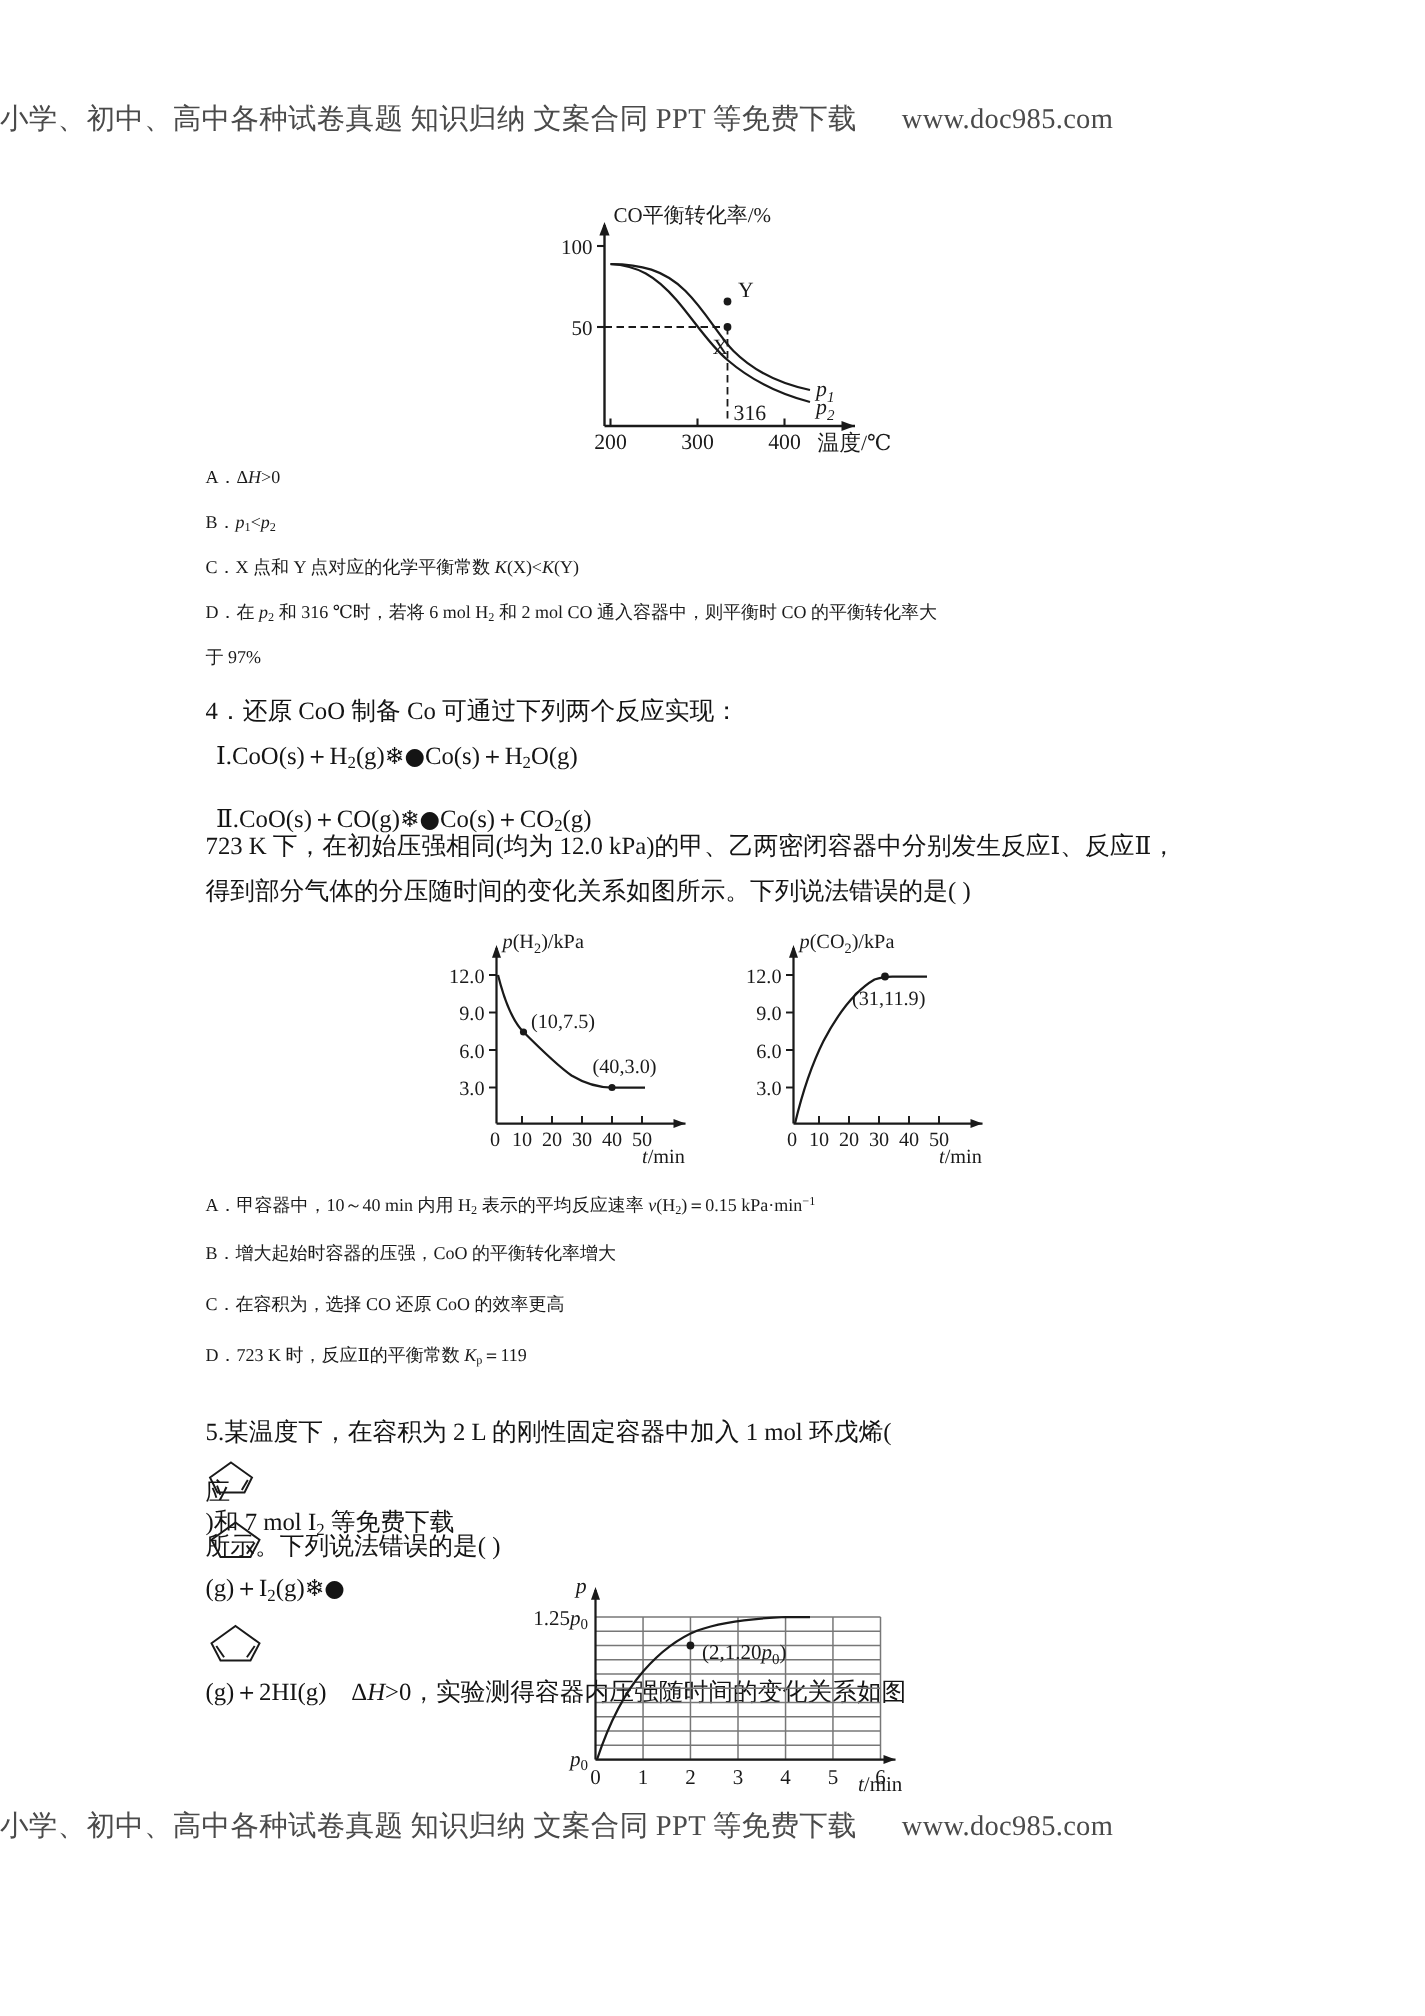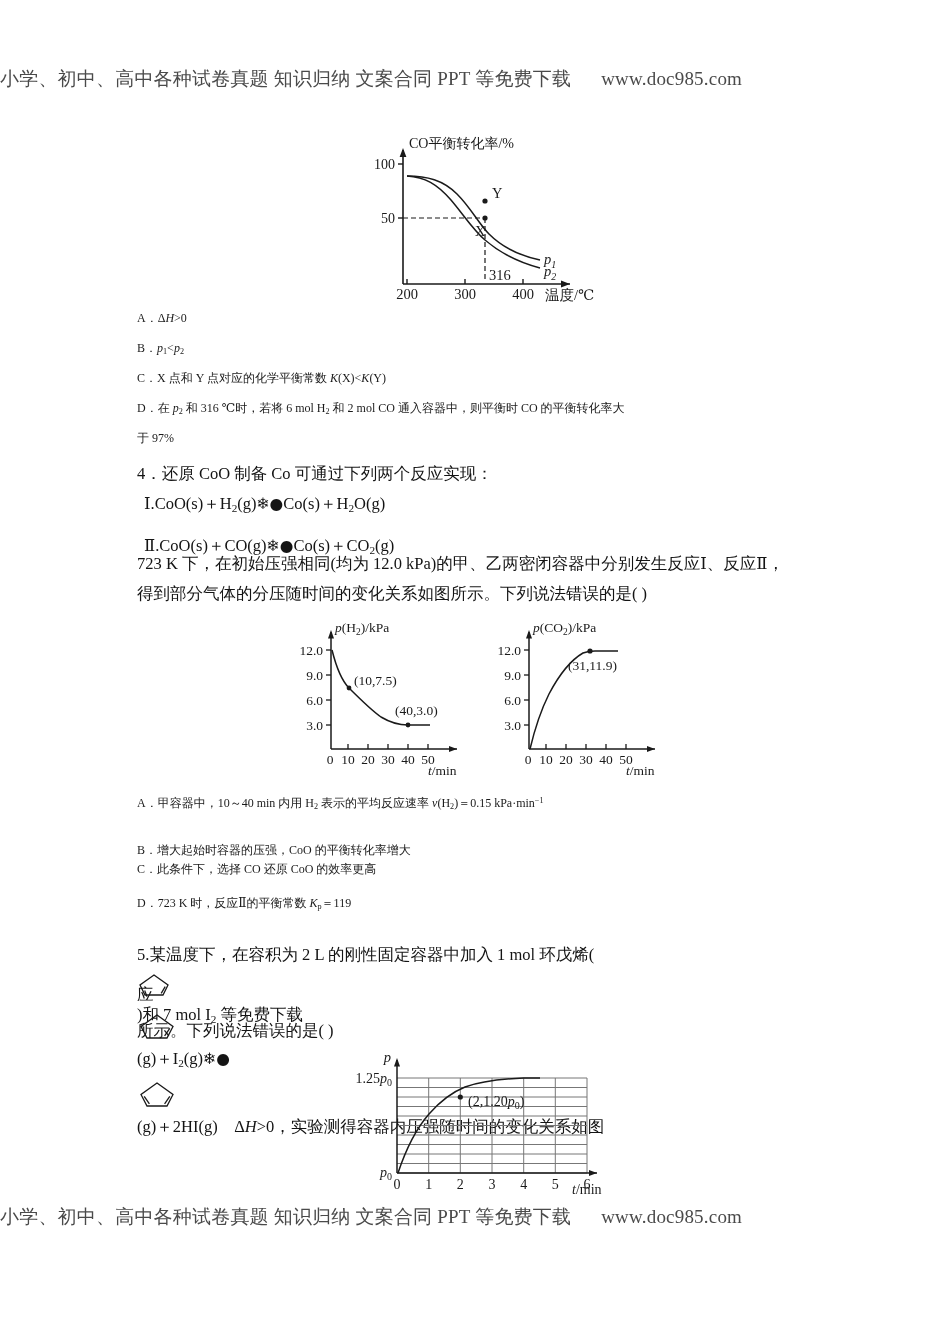--- a/index.html
+++ b/index.html
@@ -208,25 +208,25 @@
 
       <path d="M47,131 C52,110 58,92 66,76 C76,57 88,42 100,35 C104,33.5 108,33 112,33 L135,33" fill="none" stroke="#1a1a1a" stroke-width="1.5"></path>
       <circle cx="107" cy="33" r="2.6" fill="#1a1a1a"></circle>
       <text x="85" y="52" font-size="13.5">(31,11.9)</text>
     </svg>
   </div>
 
   <div class="opt" style="top:786px;">
     <span class="lbl">A．</span><span>甲容器中，10～40 min 内用 H<sub>2</sub> 表示的平均反应速率 <i class="v">v</i>(H<sub>2</sub>)＝0.15 kPa·min<sup>−1</sup></span>
   </div>
-  <div class="opt" style="top:820px;margin-top:15px;">
+  <div class="opt" style="top:820px;">
     <span class="lbl">B．</span><span>增大起始时容器的压强，CoO 的平衡转化率增大</span>
   </div>
   <div class="opt" style="top:854px;">
-    <span class="lbl">C．</span><span>此条件下，选择 CO 还原 CoO 的效率更高</span>
+    <span class="lbl">C．</span><span>在容积为，选择 CO 还原 CoO 的效率更高</span>
   </div>
   <div class="opt" style="top:888px;">
     <span class="lbl">D．</span><span>723 K 时，反应Ⅱ的平衡常数 <i class="v">K</i><sub>p</sub>＝119</span>
   </div>
 
   <div class="body-text" style="top:938px; line-height:34px;">
     <span>5.某温度下，在容积为 2 L 的刚性固定容器中加入 1 mol 环戊烯(</span><svg width="34" height="26" viewBox="0 0 34 26" style="vertical-align:-7px;">
         <polygon points="17,3 31,13 26,23 8,23 3,13" fill="none" stroke="#1a1a1a" stroke-width="1.3"></polygon>
         <line x1="28.2" y1="14.6" x2="24.2" y2="21.3" stroke="#1a1a1a" stroke-width="1.3"></line>
       </svg><span><span>)和 7 mol I</span><sub>2</sub> <span>等免费下载</span></span>

